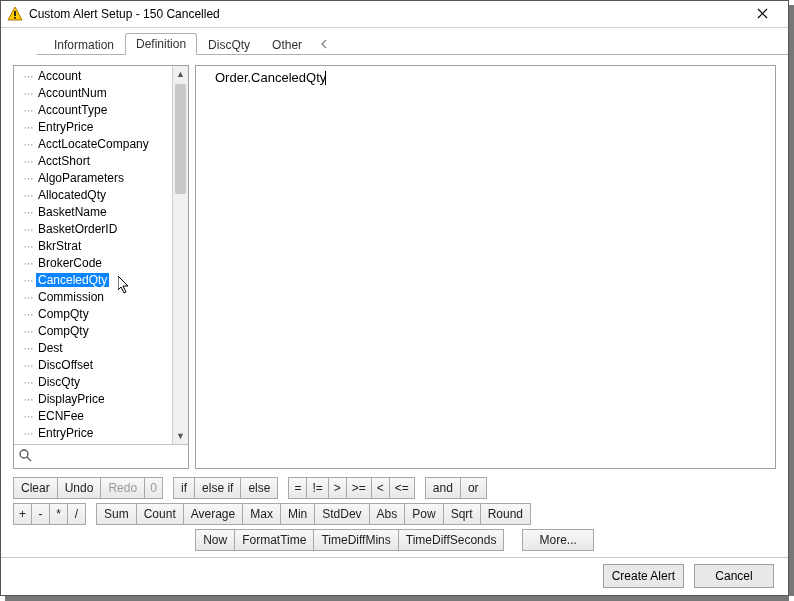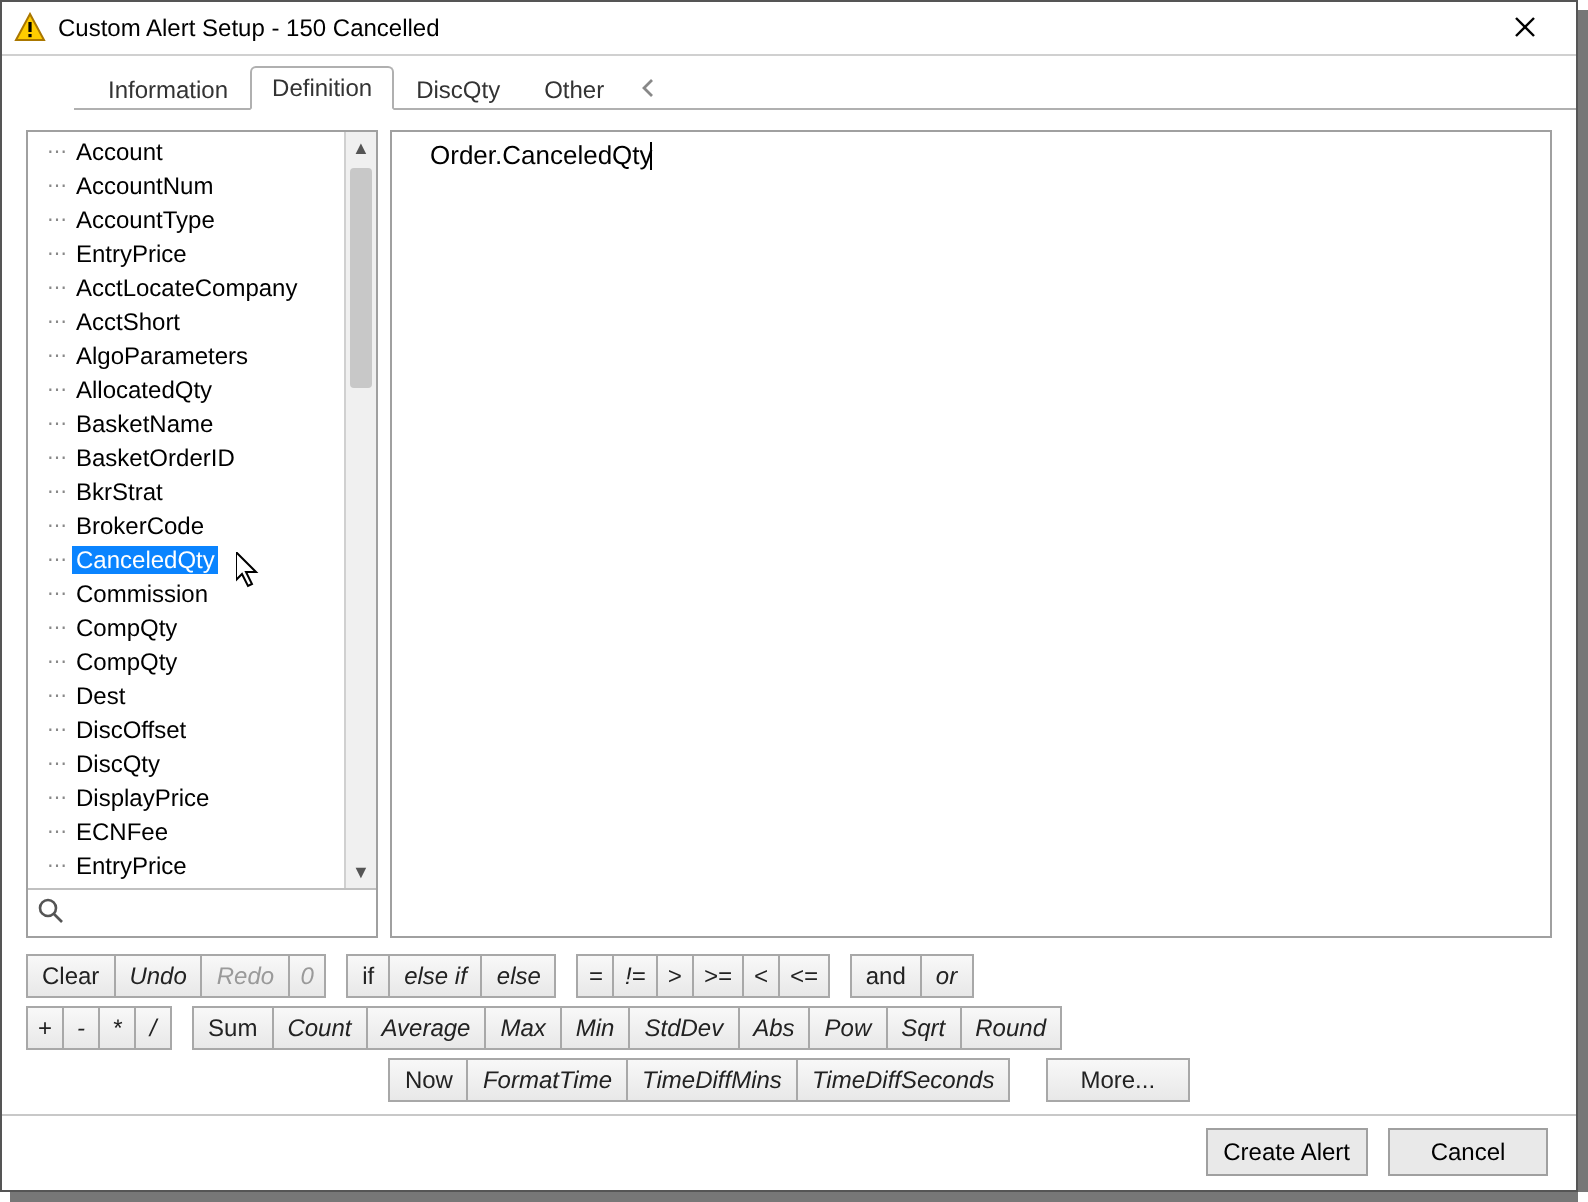--- a/index.html
+++ b/index.html
@@ -165,21 +165,21 @@
     background:linear-gradient(#f8f8f8,#e8e8e8);
     padding:3px 7px;
     font-size:12px;
     color:#222;
     cursor:pointer;
     height:22px;
     display:flex; align-items:center; justify-content:center;
   }
   .tb.narrow { padding:3px 5px; min-width:18px; }
   .tb.disabled { color:#9a9a9a; }
-  .tb + .tb { border-left:none;font-style:italic; }
+  .tb + .tb { border-left:none; }
   .btnrow.center { justify-content:center; }
   .footer {
     height:40px;
     border-top:1px solid #c8c8c8;
     display:flex; align-items:center; justify-content:flex-end;
     padding:0 14px; gap:10px;
     background:#fff;
   }
   .footer .fbtn {
     border:1px solid #a0a0a0;

